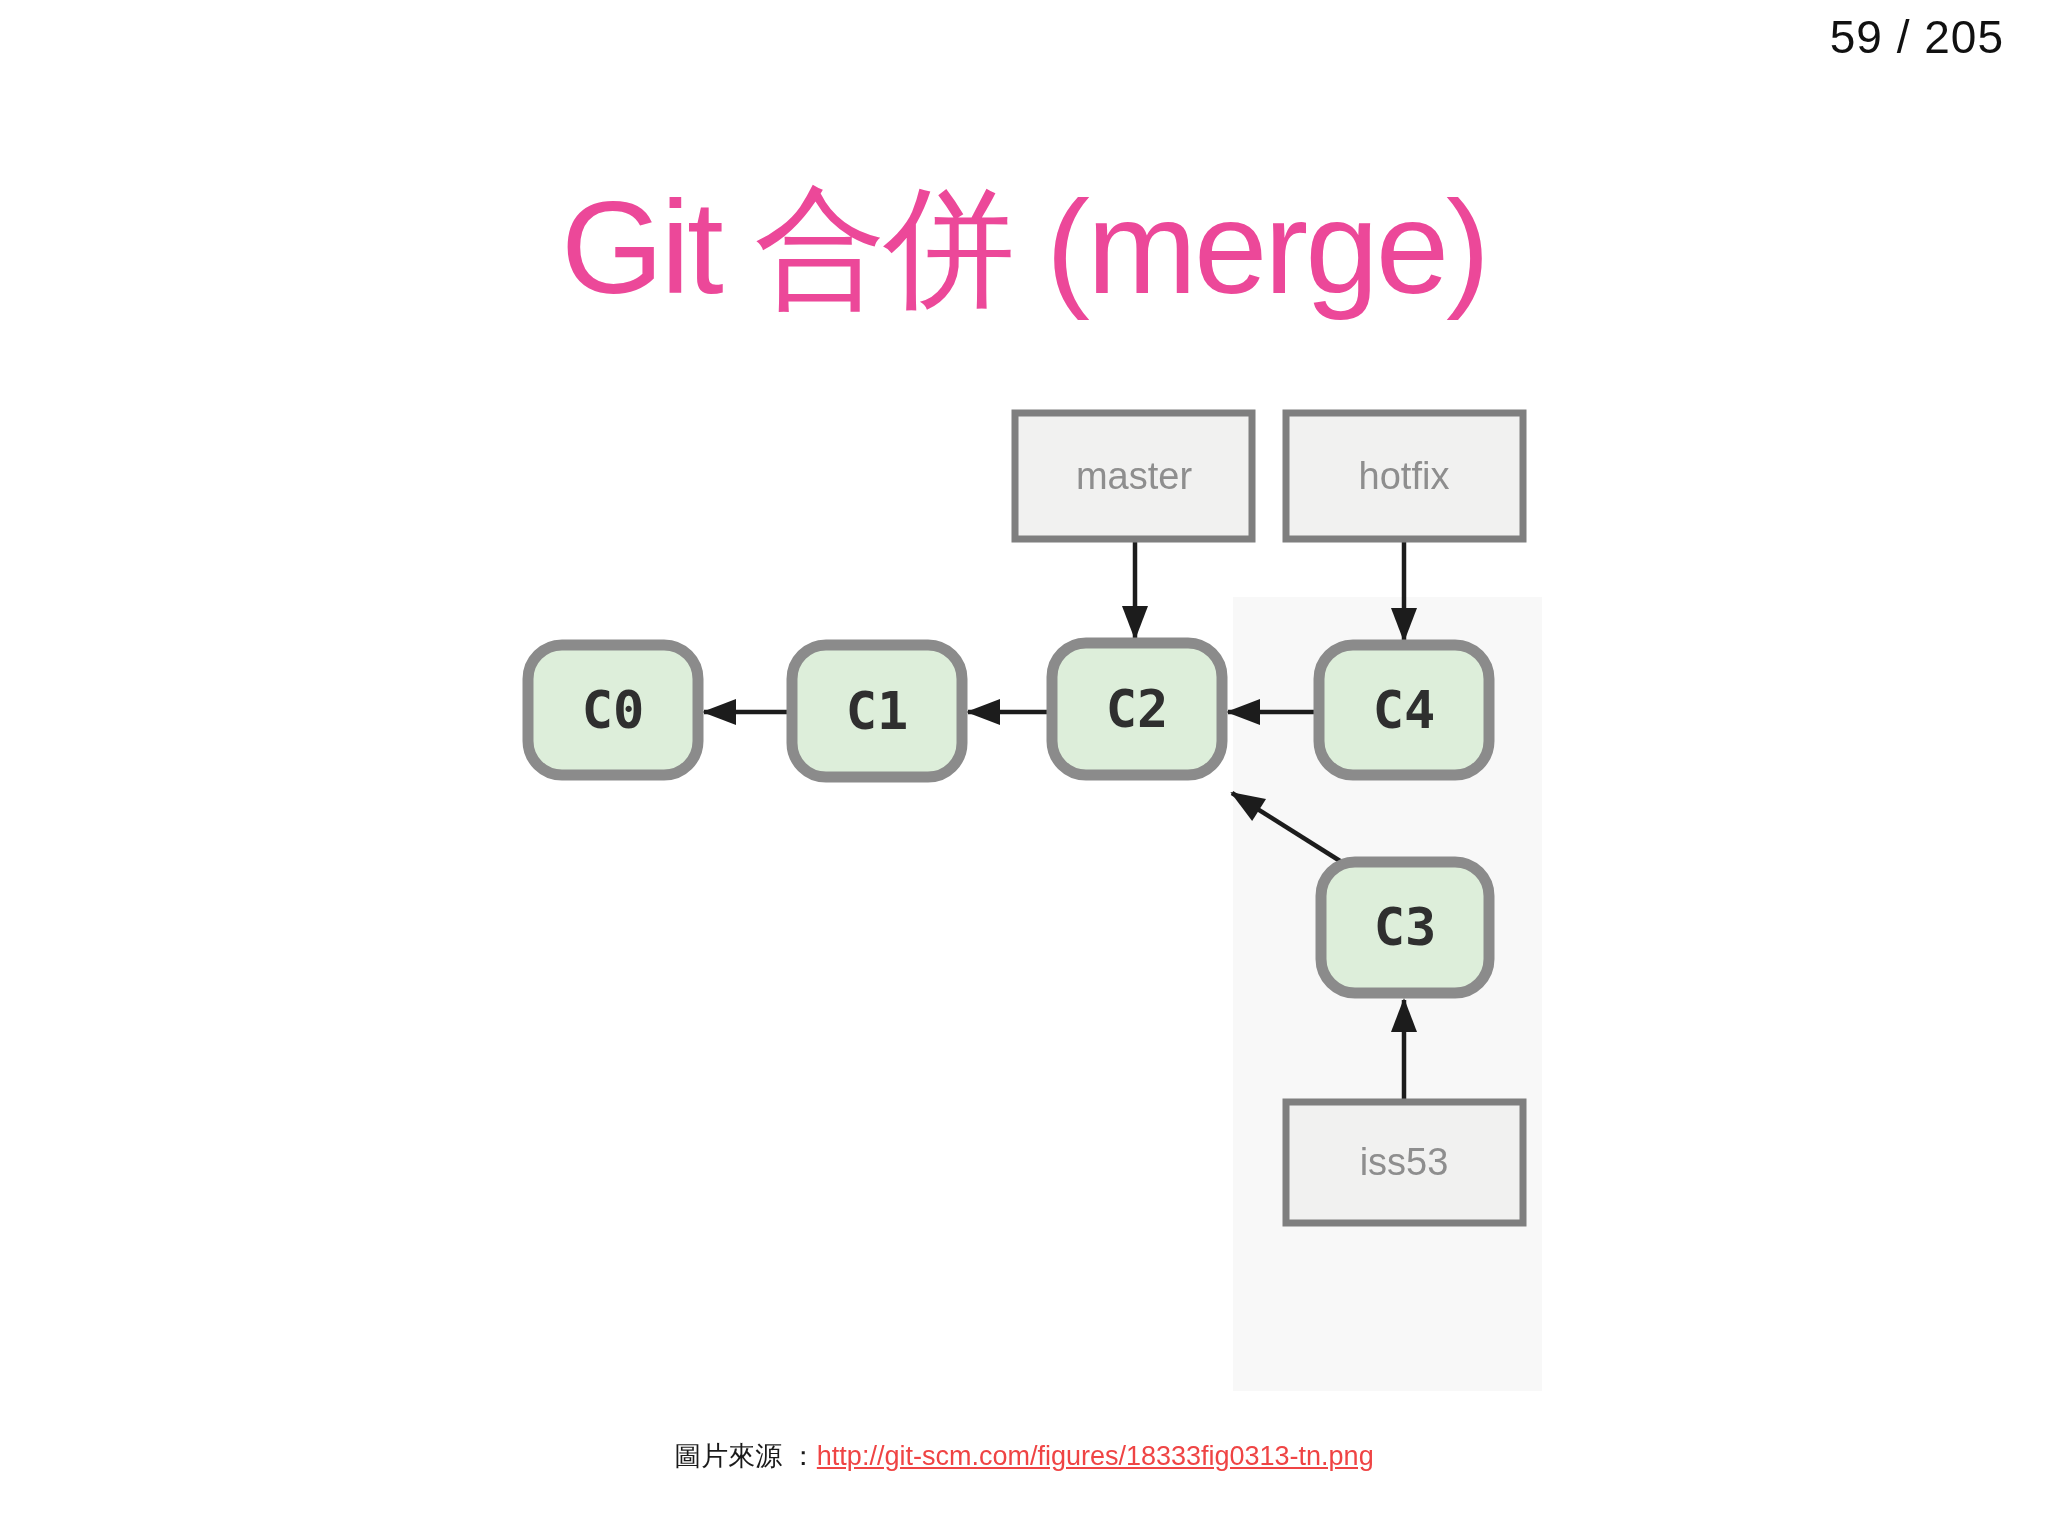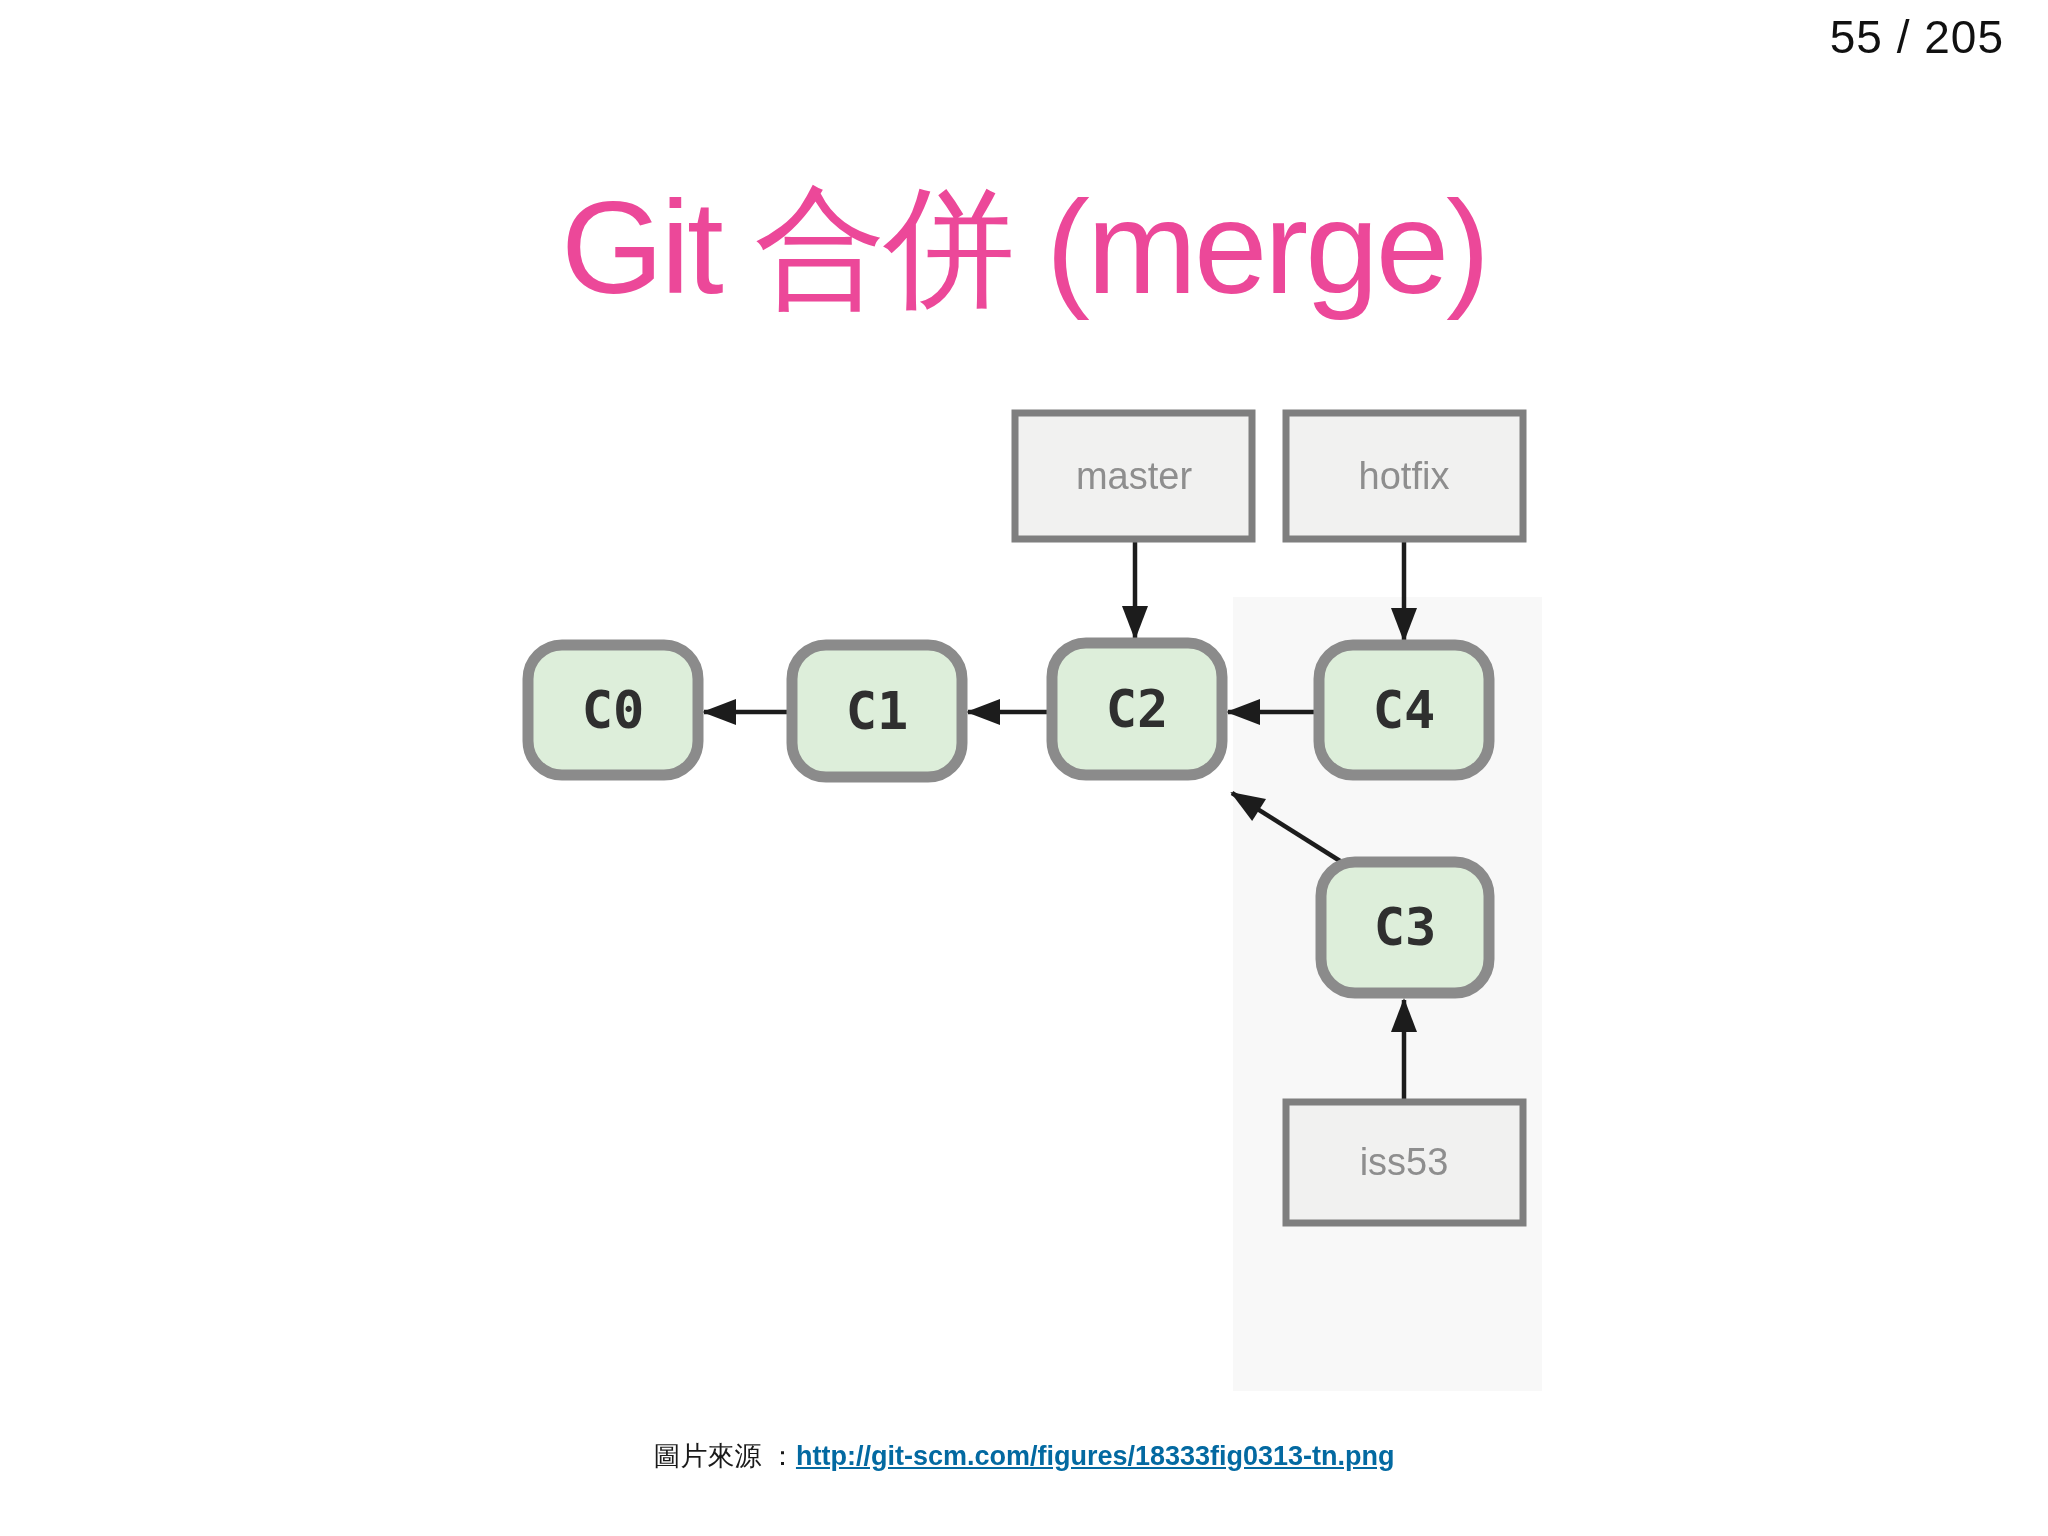--- a/index.html
+++ b/index.html
@@ -35,29 +35,29 @@
     font-size:38px;fill:#8e8e8e;
     text-anchor:middle;
   }
   #footer{
     position:absolute;top:1438px;left:0;right:0;
     text-align:center;
     font-size:27px;color:#1a1a1a;
     white-space:nowrap;
   }
   #footer .source-link{
-    color:#0369a1;text-decoration:underline;cursor:pointer;font-weight:bold;
+    color:#ef4444;text-decoration:underline;cursor:pointer;
   }
 </style>
 </head>
 <body>
 
 <div id="slide">
 
-  <div id="page-number">55 / 205</div>
+  <div id="page-number">59 / 205</div>
 
   <h1 id="slide-title">Git 合併 (merge)</h1>
 
   <svg id="diagram-svg" width="2048" height="1536" viewBox="0 0 2048 1536">
     <defs>
       <marker id="arrowhead" markerUnits="userSpaceOnUse" markerWidth="36" markerHeight="28" refX="33" refY="14" orient="auto">
         <path d="M1,1 L35,14 L1,27 Z" fill="#1c1c1c"></path>
       </marker>
     </defs>
 

